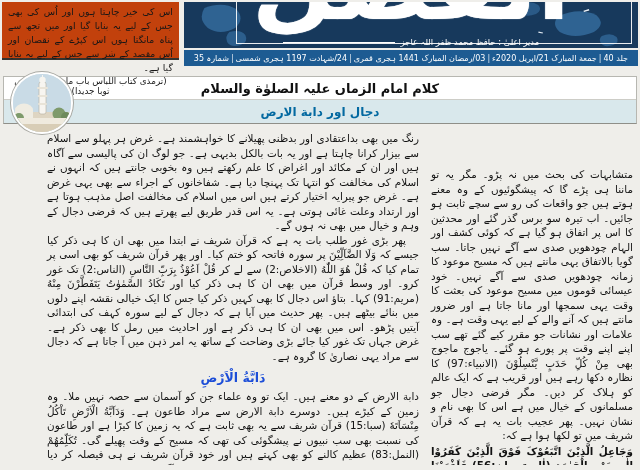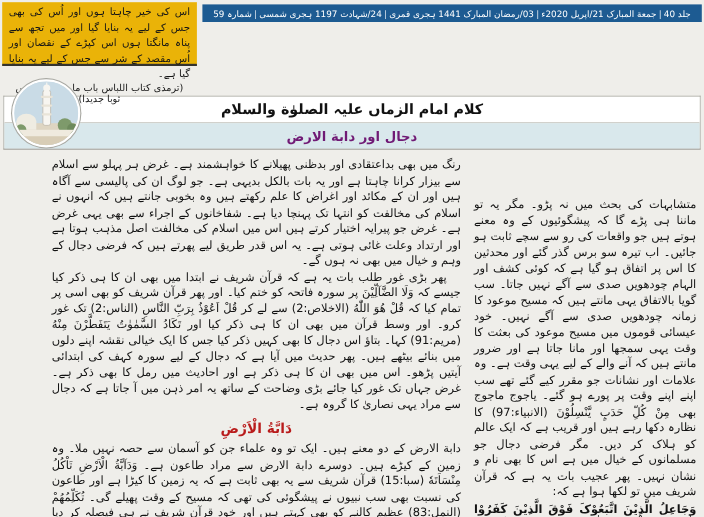--- a/index.html
+++ b/index.html
@@ -1,21 +1,21 @@
 <!DOCTYPE html>
 <html lang="ur" dir="ltr"><head>
 <meta charset="utf-8">
 <style>
   html,body{margin:0;padding:0;}
   body{background:#cfcfcb;font-family:"DejaVu Sans",sans-serif;}
   .page{position:relative;width:640px;height:470px;margin:0 auto;background:#efeeea;overflow:hidden;}
 
   
   .top-row{display:flex;align-items:flex-start;padding:2px 2px 0 2px;}
-  .hadith-box{width:236px;box-sizing:border-box;height:58px;background:#eab308;
+  .hadith-box{width:236px;box-sizing:border-box;height:58px;background:#c2410c;
     border-bottom:2px solid #34332f;padding:3px 6px 0 6px;direction:rtl;}
   .hadith-text{margin:0;font-size:9.3px;line-height:14px;text-align:justify;color:#161616;}
   .hadith-attrib{margin:1px 0 0 0;font-size:8.8px;text-align:center;color:#161616;}
 
   .mast-cell{flex:1;margin-left:5px;display:flex;flex-direction:column;}
   .masthead{position:relative;height:46px;background:#17395c;overflow:hidden;}
   .masthead svg.map{position:absolute;inset:0;width:100%;height:100%;}
   .calligraphy{position:absolute;left:50%;top:-64px;transform:translateX(-50%);
     font-size:96px;line-height:1;font-weight:bold;color:#ffffff;white-space:nowrap;
     text-shadow:0 0 1px #fff;}
@@ -24,63 +24,80 @@
   .editor-line{position:absolute;left:10px;right:10px;bottom:1px;display:flex;direction:rtl;
     justify-content:center;align-items:center;gap:6px;color:#fff;font-size:8.4px;}
   .editor-rule{width:112px;height:0;border-top:1px solid #fff;}
 
   .date-strip{height:16px;margin-top:2px;background:#1d5b92;color:#fff;direction:rtl;
     display:flex;align-items:center;justify-content:space-between;padding:0 10px;
     font-size:8px;white-space:nowrap;}
   .date-strip .sep{opacity:.85;padding:0 2px;}
 
   
-  .section-header{margin:27px 3px 0 3px;border:1px solid #b7b7b1;border-bottom:1px solid #8f8f89;}
+  .section-header{margin:10px 3px 0 3px;border:1px solid #b7b7b1;border-bottom:1px solid #8f8f89;}
   .kicker-bar{background:#ffffff;text-align:center;font-weight:bold;font-size:13px;
     padding:4px 0 3px 0;border-bottom:1px solid #cdcdc7;color:#111;}
   .title-bar{background:#d9e8ec;text-align:center;font-weight:bold;font-size:12px;
-    padding:5px 0 4px 0;color:#701a75;}
+    padding:5px 0 4px 0;color:#0369a1;}
 
   .mosque-circle{position:absolute;top:72px;left:11px;width:58px;height:58px;border-radius:50%;
     overflow:hidden;border:2px solid #fff;box-shadow:0 0 0 1px #a8a8a2;background:#c9dbe6;z-index:5;}
   .mosque-circle svg{display:block;width:100%;height:100%;}
 
   
   .article-body{direction:rtl;display:flex;gap:12px;padding:7px 7px 0 7px;
     height:341px;overflow:hidden;box-sizing:border-box;}
   .col-first{flex:none;width:202px;margin-top:36px;}
   .col-second{flex:1;min-width:0;margin-left:40px;}
   .article-body p{margin:0;font-size:10.4px;line-height:14.5px;text-align:justify;color:#131313;}
   .article-body p.indent{text-indent:13px;}
   .article-body p.verse{font-weight:bold;margin:1px 0;}
-  .subheading{margin:7px 0 4px 0;font-weight:bold;font-size:12.5px;text-align:center;color:#b91c1c;}
+  .subheading{margin:7px 0 4px 0;font-weight:bold;font-size:12.5px;text-align:center;color:#1d4ed8;}
 </style>
 </head>
 <body>
 
 <div class="page">
 
   <div class="top-row">
     <div class="hadith-box">
       <p class="hadith-text">اس کی خیر چاہتا ہوں اور اُس کی بھی جس کے لیے یہ بنایا گیا اور میں تجھ سے پناہ مانگتا ہوں اس کپڑے کے نقصان اور اُس مقصد کے شر سے جس کے لیے یہ بنایا گیا ہے۔</p>
       <p class="hadith-attrib">(ترمذی کتاب اللباس باب ما یقول اذا لبس ثوبا جدیدا)</p>
     </div>
 
     <div class="mast-cell">
+      <div class="masthead">
+        <svg class="map" viewBox="0 0 400 46" preserveAspectRatio="none">
+          <path d="M18,6 q16,-7 28,1 q8,10 -1,19 q-13,8 -24,0 q-9,-9 -3,-20 z" fill="#2f6392"></path>
+          <path d="M40,30 q10,-3 14,3 q3,7 -4,10 q-9,3 -12,-3 q-2,-6 2,-10 z" fill="#2c5e8c"></path>
+          <path d="M330,14 q18,-9 33,-1 q9,9 -2,17 q-17,8 -30,0 q-8,-8 -1,-16 z" fill="#2f6392"></path>
+          <path d="M368,34 q8,-4 13,1 q3,5 -3,8 q-8,3 -11,-2 q-2,-4 1,-7 z" fill="#2c5e8c"></path>
+          <path d="M296,2 q10,-4 16,1 q4,5 -2,9 q-9,4 -14,-1 q-3,-5 0,-9 z" fill="#2a5a87"></path>
+          <rect x="352" y="8" width="5" height="1.5" fill="#e8eef4" transform="rotate(-18 354 9)"></rect>
+          <rect x="312" y="30" width="4" height="1.2" fill="#dfe8f0" transform="rotate(12 314 31)"></rect>
+        </svg>
+        <div class="inner-frame"></div>
+        <div class="calligraphy">الفضل</div>
+        <div class="editor-line">
+          <span>مدیر اعلیٰ : حافظ محمد ظفر اللہ عاجز</span>
+          <span class="editor-rule"></span>
+        </div>
+      </div>
 
       <div class="date-strip">
         <span>جلد 40</span>
         <span class="sep">|</span>
         <span>جمعة المبارک 21/اپریل 2020ء</span>
         <span class="sep">|</span>
         <span>03/رمضان المبارک 1441 ہجری قمری</span>
         <span class="sep">|</span>
         <span>24/شہادت 1197 ہجری شمسی</span>
         <span class="sep">|</span>
-        <span>شمارہ 59</span>
+        <span>شمارہ 35</span>
       </div>
     </div>
   </div>
 
   <div class="section-header">
     <div class="kicker-bar">کلام امام الزماں علیہ الصلوٰة والسلام</div>
     <div class="title-bar">دجال اور دابة الارض</div>
   </div>
 
   <div class="mosque-circle">

